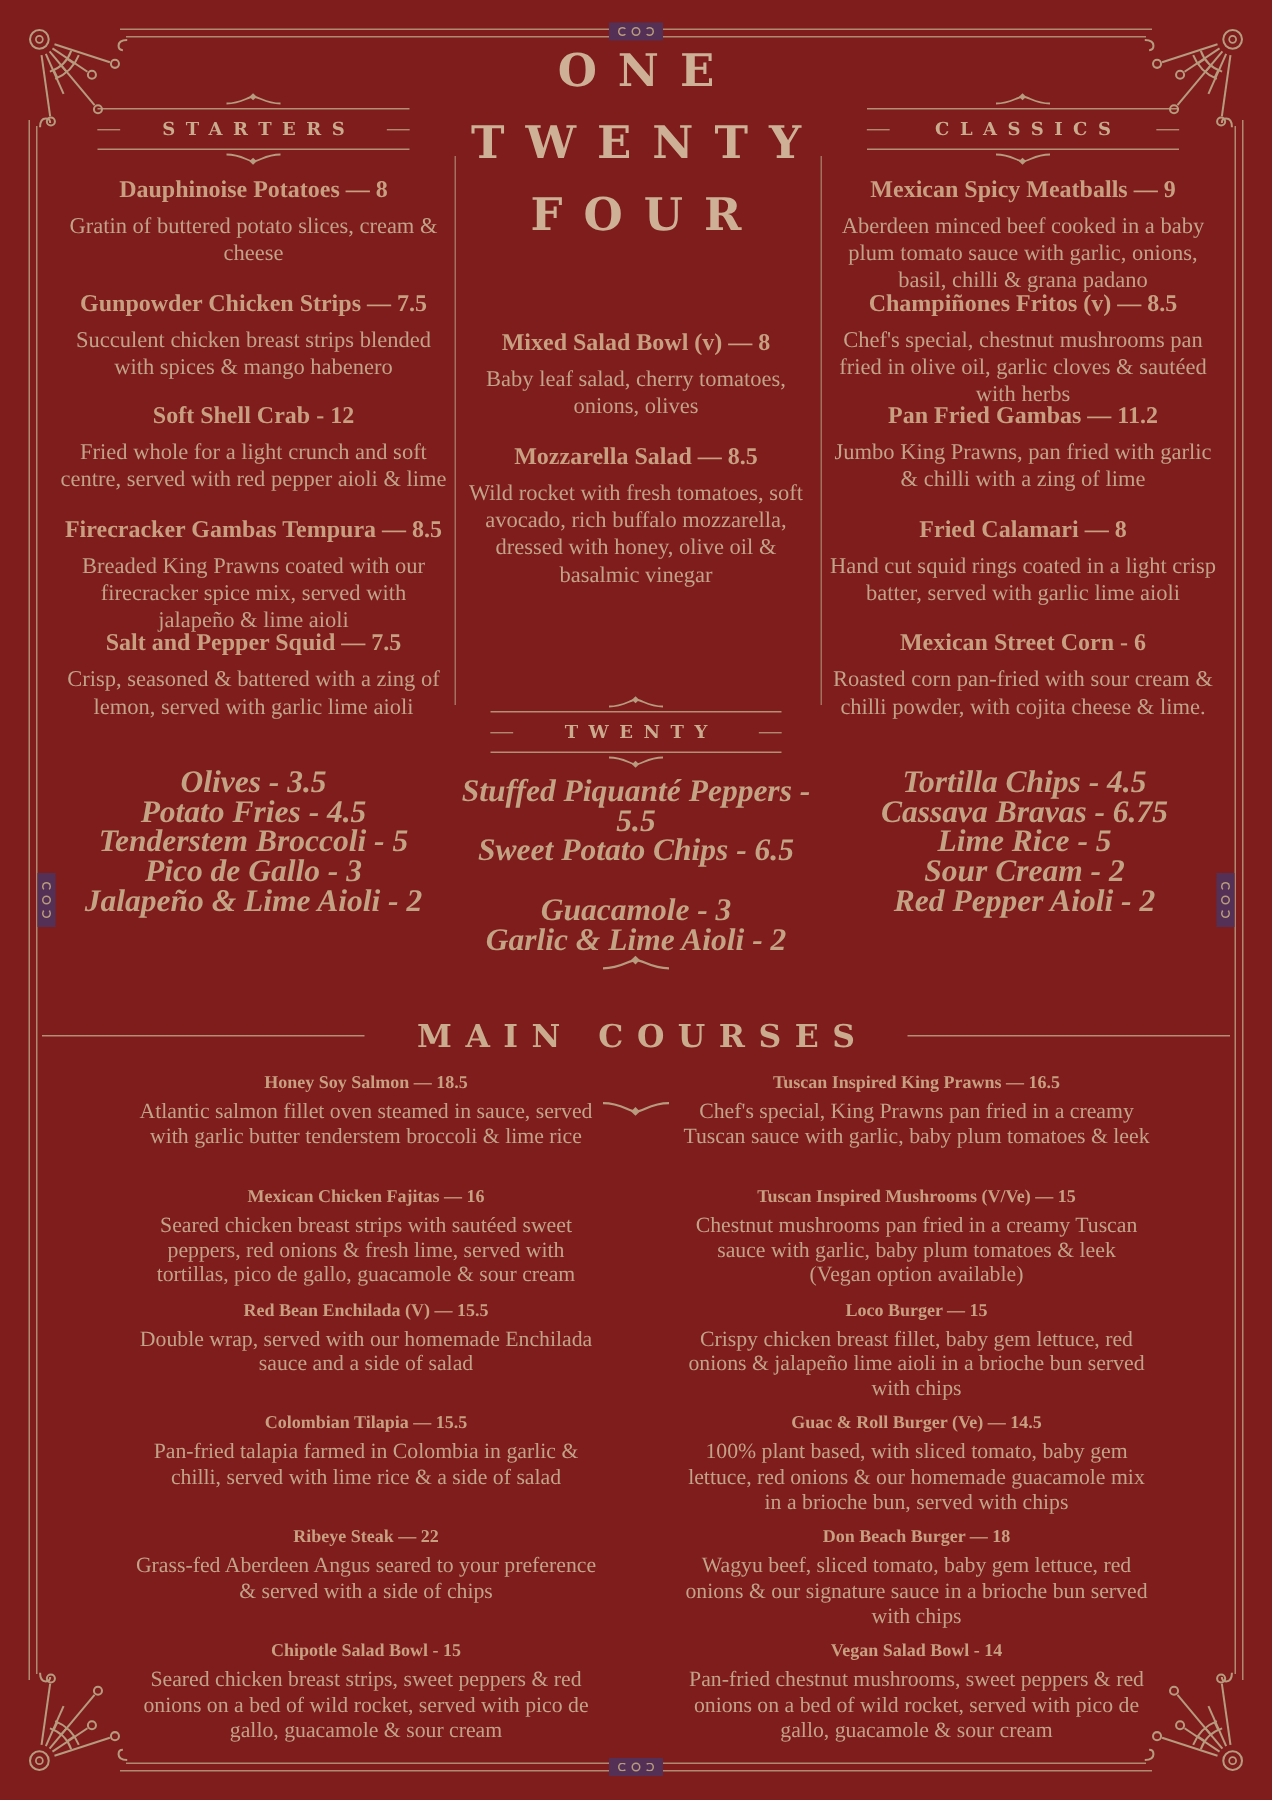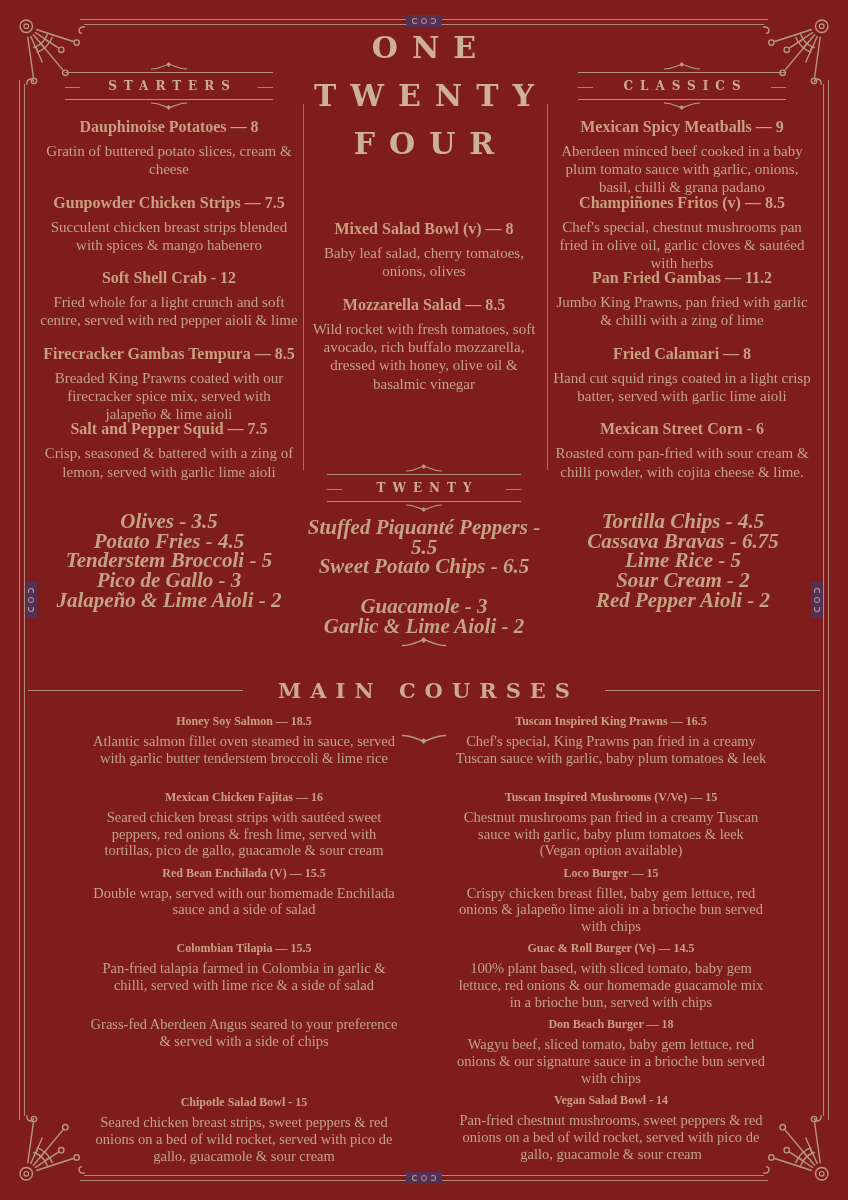--- a/index.html
+++ b/index.html
@@ -318,20 +318,21 @@
     </div>
     <div class="menu-item">
       <div class="item-name">Red Bean Enchilada (V) — 15.5</div>
       <div class="item-desc">Double wrap, served with our homemade Enchilada sauce and a side of salad</div>
     </div>
     <div class="menu-item">
       <div class="item-name">Colombian Tilapia — 15.5</div>
       <div class="item-desc">Pan-fried talapia farmed in Colombia in garlic &amp; chilli, served with lime rice &amp; a side of salad</div>
     </div>
     <div class="menu-item">
+      <div class="item-name">Ribeye Steak — 22</div>
       <div class="item-desc">Grass-fed Aberdeen Angus seared to your preference &amp; served with a side of chips</div>
     </div>
     <div class="menu-item">
       <div class="item-name">Chipotle Salad Bowl - 15</div>
       <div class="item-desc">Seared chicken breast strips, sweet peppers &amp; red onions on a bed of wild rocket, served with pico de gallo, guacamole &amp; sour cream</div>
     </div>
   </section>
 
   <section class="mains-col mains-right">
     <div class="menu-item">

